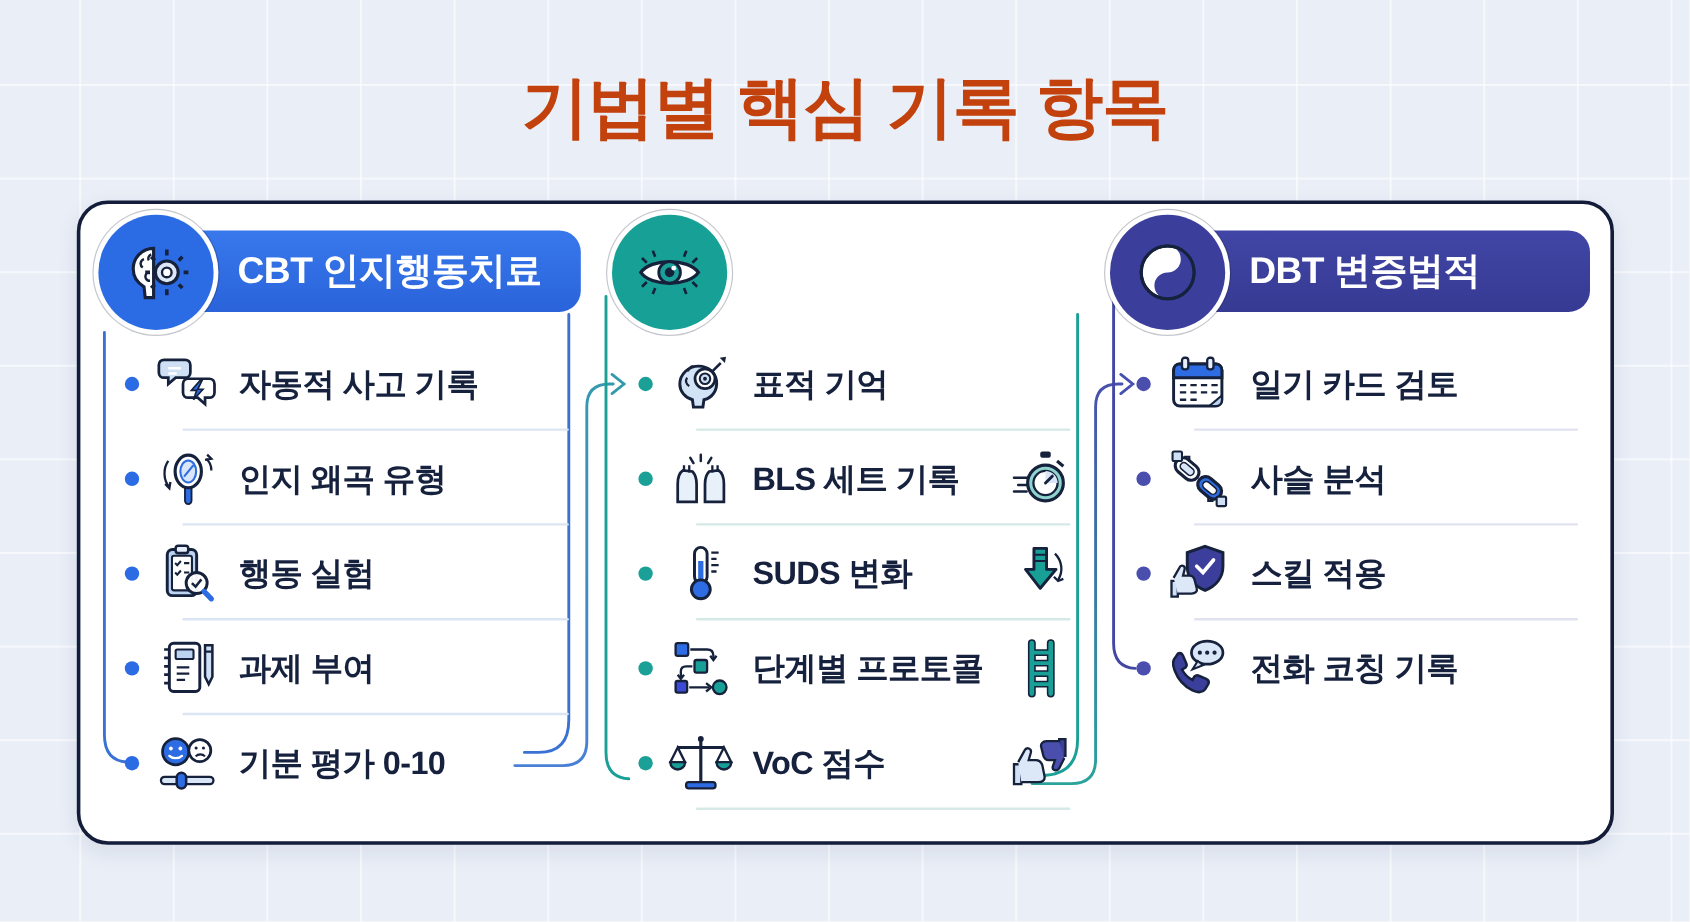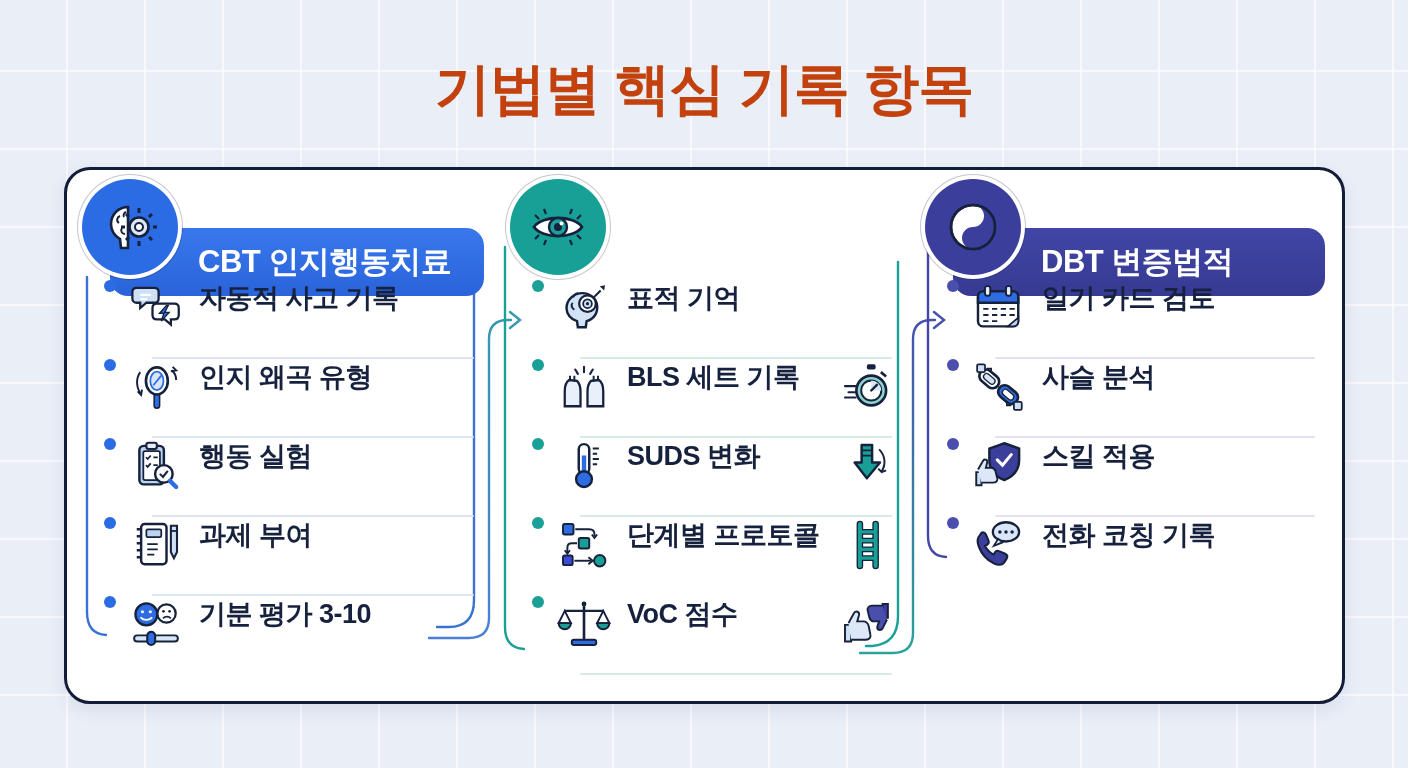--- a/index.html
+++ b/index.html
@@ -29,37 +29,36 @@
   .col-0 { left:82px;  width:402px; }
   .col-1 { left:510px; width:392px; }
   .col-2 { left:925px; width:400px; }
 
   .col-header { position:relative; height:80px; }
   .pill {
     position:absolute; left:28px; right:0; top:1px; height:68px;
     border-radius:18px; display:flex; align-items:center;
     padding-left:88px; color:#ffffff; font-size:31px; font-weight:800;
     letter-spacing:-0.5px;
-    margin-top:36px;
   }
   .col-0 .pill { background:linear-gradient(180deg,#3878ec,#2a63da); }
   .col-1 .pill { background:linear-gradient(180deg,#1ca89e,#15958c); }
   .col-2 .pill { background:linear-gradient(180deg,#4146a6,#363a92); }
   .badge {
     position:absolute; left:0; top:-12px; width:96px; height:96px; border-radius:50%;
     display:flex; align-items:center; justify-content:center;
     box-shadow:0 0 0 4px #ffffff, 0 0 0 5px rgba(22,33,60,.25); z-index:2;
   }
   .col-0 .badge { background:#2b6ce4; }
   .col-1 .badge { background:#17a096; }
   .col-2 .badge { background:#3b3f9b; }
   .badge svg { width:64px; height:64px; }
 
   .items { position:absolute; top:89px; left:0; right:0; }
-  .item { position:relative; height:79px; display:flex; }
+  .item { position:relative; height:79px; display:flex; align-items:center; }
   .item .divider { position:absolute; left:70px; right:10px; bottom:0; height:2px; border-radius:1px; }
   .col-0 .divider { background:#dbe5f4; }
   .col-1 .divider { background:#d5e9e7; }
   .col-2 .divider { background:#e1e2ef; }
   .bullet { width:12px; height:12px; border-radius:50%; margin-left:22px; flex:0 0 auto; }
   .col-0 .bullet { background:#2b6ce4; }
   .col-1 .bullet { background:#1aa096; }
   .col-2 .bullet { background:#4a4fae; }
   .item-icon { width:56px; height:56px; margin-left:12px; flex:0 0 auto; }
   .item-icon svg, .trail-icon svg { width:100%; height:100%; display:block; }
@@ -185,21 +184,21 @@
             <circle cx="25.5" cy="18" r="1.8" fill="#ffffff"></circle>
           <path d="M15 25c3 3 9 3 12 0" fill="none" stroke="#ffffff" stroke-width="2.2" stroke-linecap="round"></path>
           <circle cx="44" cy="20" r="10.5" fill="#ffffff" stroke="#16213c" stroke-width="2.6"></circle>
           <circle cx="40.5" cy="17.5" r="1.5" fill="#16213c"></circle>
             <circle cx="47.5" cy="17.5" r="1.5" fill="#16213c"></circle>
           <path d="M40 25.5c2.5-2.5 6.5-2.5 9 0" fill="none" stroke="#16213c" stroke-width="2"></path>
           <rect x="7" y="45" width="50" height="7" rx="3.5" fill="#d9e6f7" stroke="#16213c" stroke-width="2.2"></rect>
           <rect x="22" y="41" width="9" height="15" rx="4.5" fill="#2d6ce2" stroke="#16213c" stroke-width="2.4"></rect>
         </svg>
       </span>
-      <span class="item-label">기분 평가 3-10</span>
+      <span class="item-label">기분 평가 0-10</span>
     </div>
   </div>
 </div>
 
 <div class="column col-1">
   <div class="col-header">
     <div class="badge">
       <svg viewBox="0 0 64 64">
         <path d="M13 24l-4-4 M51 24l4-4 M13 40l-4 4 M51 40l4 4 M20 19l-2-5 M44 19l2-5 M20 45l-2 5 M44 45l2 5" stroke="#16213c" stroke-width="2.2"></path>
         <path d="M8 32c8-12 40-12 48 0-8 12-40 12-48 0z" fill="#ffffff" stroke="#16213c" stroke-width="2.8"></path>

